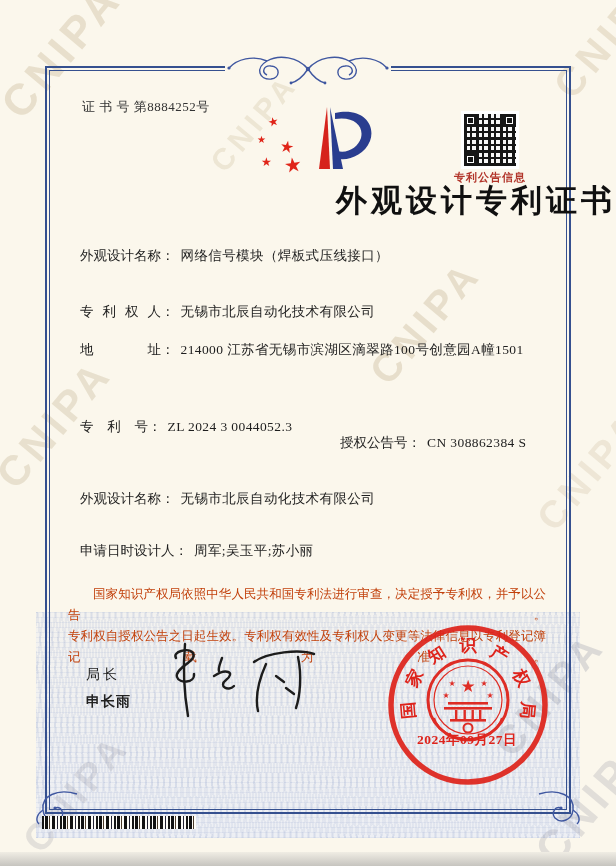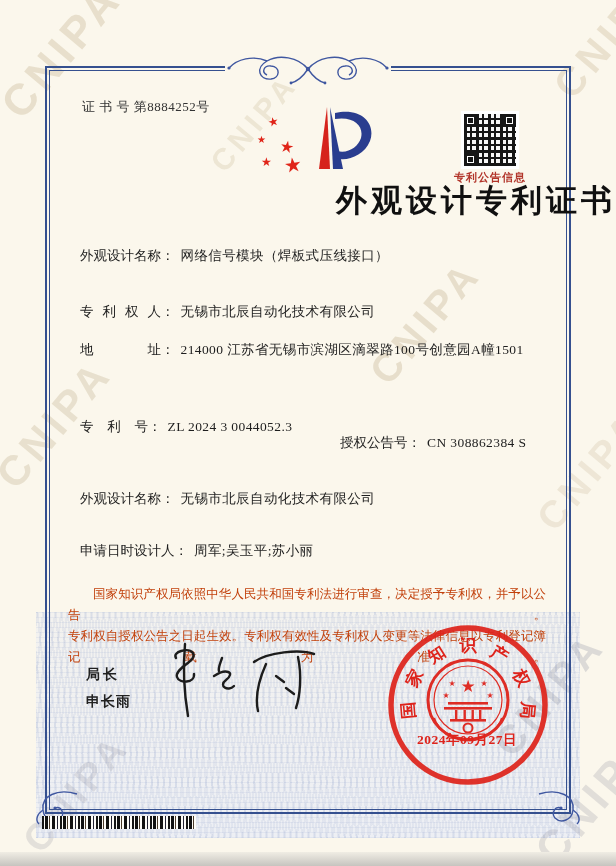--- a/index.html
+++ b/index.html
@@ -52,21 +52,21 @@
   .lbl.w6{width:81px;} .lbl.w5{width:68px;}
   .colon{display:inline-block;}
   .val{margin-left:6px;letter-spacing:.4px;}
   .col2{position:absolute;left:260px;top:0;white-space:nowrap;margin-top:16px;}
   
   .statement{position:absolute;left:68px;top:584px;width:478px;
       font-size:12.5px;line-height:21px;color:#c2410c;}
   .statement .l1{display:block;text-indent:2em;text-align:justify;text-align-last:justify;}
   .statement .l2{display:block;text-align:justify;text-align-last:justify;}
   
-  .sig-title{position:absolute;left:86px;top:666px;font-size:14px;font-weight:700;
+  .sig-title{position:absolute;left:86px;top:666px;font-size:14px;font-weight:400;
       letter-spacing:3px;color:#222;font-family:"Liberation Sans","DejaVu Sans",sans-serif;}
   .sig-name{position:absolute;left:86px;top:693px;font-size:14px;font-weight:600;
       letter-spacing:1px;color:#222;font-family:"Liberation Sans","DejaVu Sans",sans-serif;}
   .sig-script{position:absolute;left:148px;top:638px;}
   
   .seal{position:absolute;left:383px;top:620px;}
   .seal-date{position:absolute;left:392px;top:731px;width:150px;text-align:center;
       font-size:13.5px;font-weight:bold;color:#DE231B;letter-spacing:.5px;}
   
   .page-info{position:absolute;left:0;top:783px;width:100%;text-align:center;

